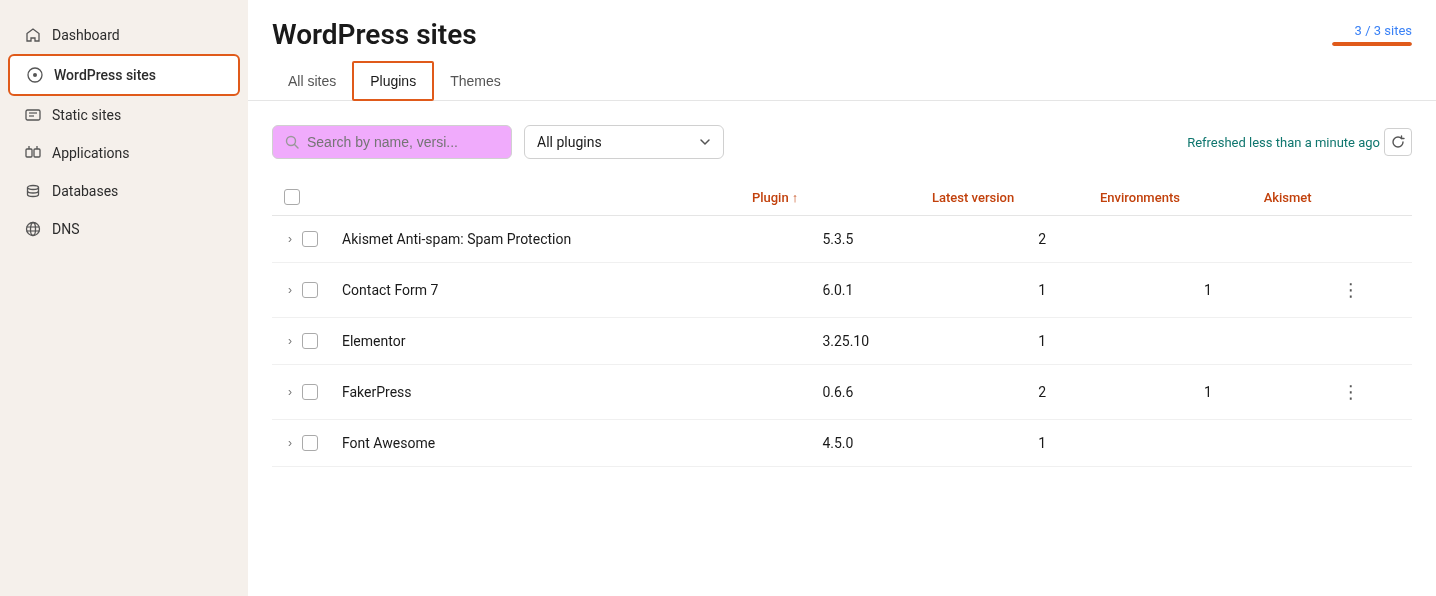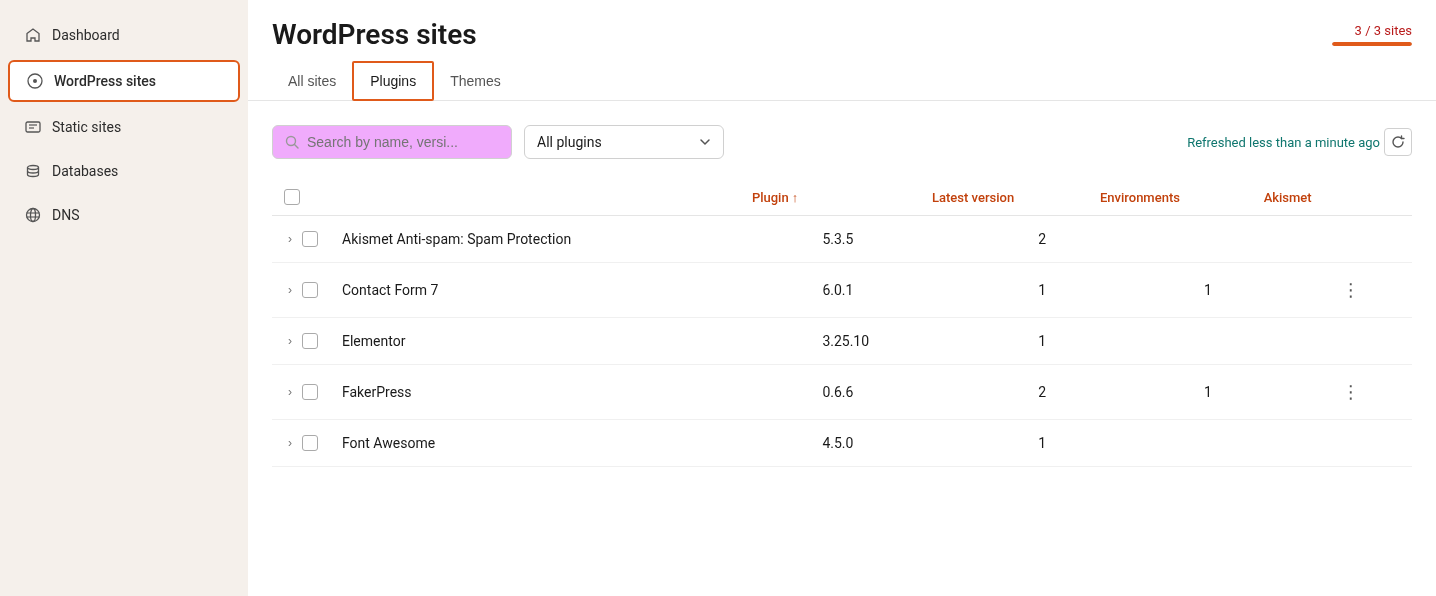--- a/index.html
+++ b/index.html
@@ -13,21 +13,21 @@
     }
 
     
     .sidebar {
       width: 248px;
       min-width: 248px;
       background: #f5f0eb;
       padding: 16px 0;
       display: flex;
       flex-direction: column;
-      gap: 6px;
+      gap: 0;
     }
     .sidebar-item {
       display: flex;
       align-items: center;
       gap: 10px;
       padding: 10px 16px;
       cursor: pointer;
       border-radius: 6px;
       margin: 0 8px;
       font-size: 14px;
@@ -63,21 +63,21 @@
       justify-content: space-between;
       padding: 18px 24px 10px 24px;
     }
     .page-title {
       font-size: 28px;
       font-weight: 600;
       color: #1a1a1a;
     }
     .sites-count {
       font-size: 13px;
-      color: #b91c1c;
+      color: #3b82f6;
       display: flex;
       flex-direction: column;
       align-items: flex-end;
       gap: 4px;
     }
     .sites-count-bar {
       width: 80px;
       height: 4px;
       background: #e0e0e0;
       border-radius: 2px;
@@ -277,20 +277,31 @@
     <span class="sidebar-icon">
       <svg width="16" height="16" viewBox="0 0 16 16" fill="none">
         <rect x="1" y="3" width="14" height="10" rx="1.5" stroke="#555" stroke-width="1.3"></rect>
         <line x1="4" y1="6" x2="12" y2="6" stroke="#555" stroke-width="1.2"></line>
         <line x1="4" y1="9" x2="9" y2="9" stroke="#555" stroke-width="1.2"></line>
       </svg>
     </span>
     <span>Static sites</span>
   </div>
 
+  <div class="sidebar-item">
+    <span class="sidebar-icon">
+      <svg width="16" height="16" viewBox="0 0 16 16" fill="none">
+        <rect x="1" y="4" width="6" height="8" rx="1" stroke="#555" stroke-width="1.3"></rect>
+        <rect x="9" y="4" width="6" height="8" rx="1" stroke="#555" stroke-width="1.3"></rect>
+        <line x1="4" y1="1" x2="4" y2="4" stroke="#555" stroke-width="1.3"></line>
+        <line x1="12" y1="1" x2="12" y2="4" stroke="#555" stroke-width="1.3"></line>
+      </svg>
+    </span>
+    <span>Applications</span>
+  </div>
 
   <div class="sidebar-item">
     <span class="sidebar-icon">
       <svg width="16" height="16" viewBox="0 0 16 16" fill="none">
         <ellipse cx="8" cy="4.5" rx="5.5" ry="2" stroke="#555" stroke-width="1.3"></ellipse>
         <path d="M2.5 4.5v7c0 1.1 2.46 2 5.5 2s5.5-.9 5.5-2v-7" stroke="#555" stroke-width="1.3"></path>
         <path d="M2.5 8c0 1.1 2.46 2 5.5 2s5.5-.9 5.5-2" stroke="#555" stroke-width="1.3"></path>
       </svg>
     </span>
     <span>Databases</span>

